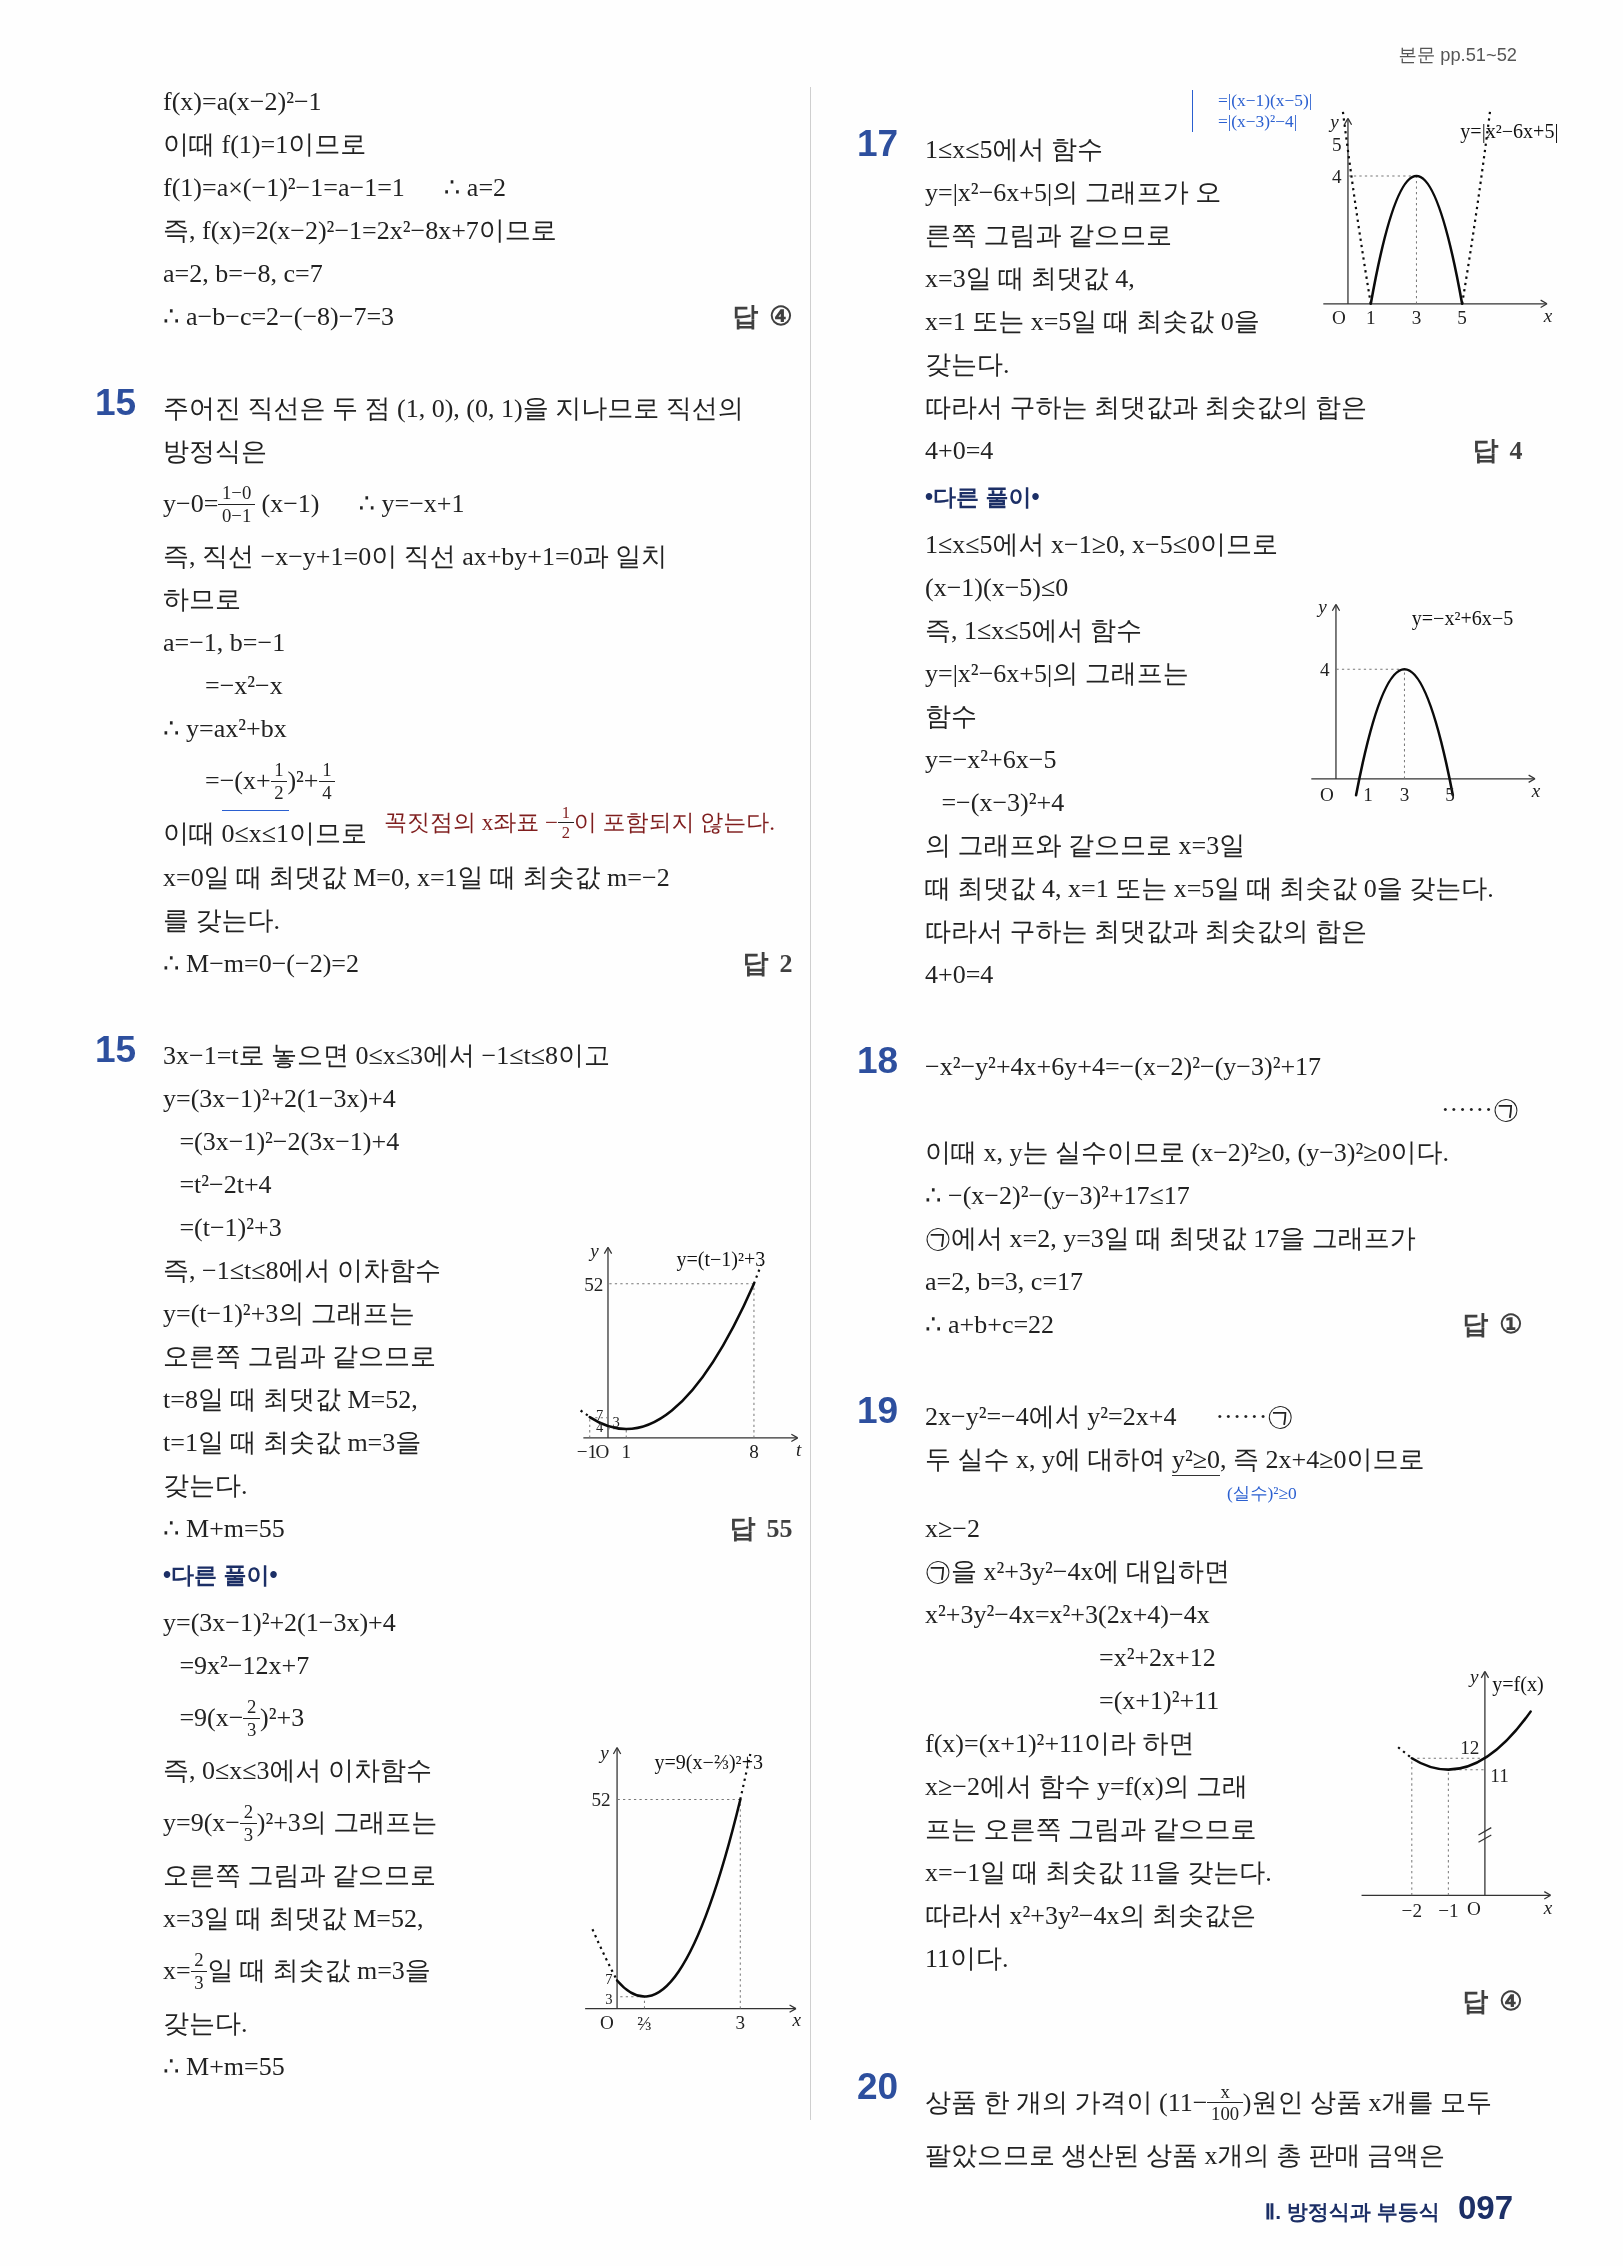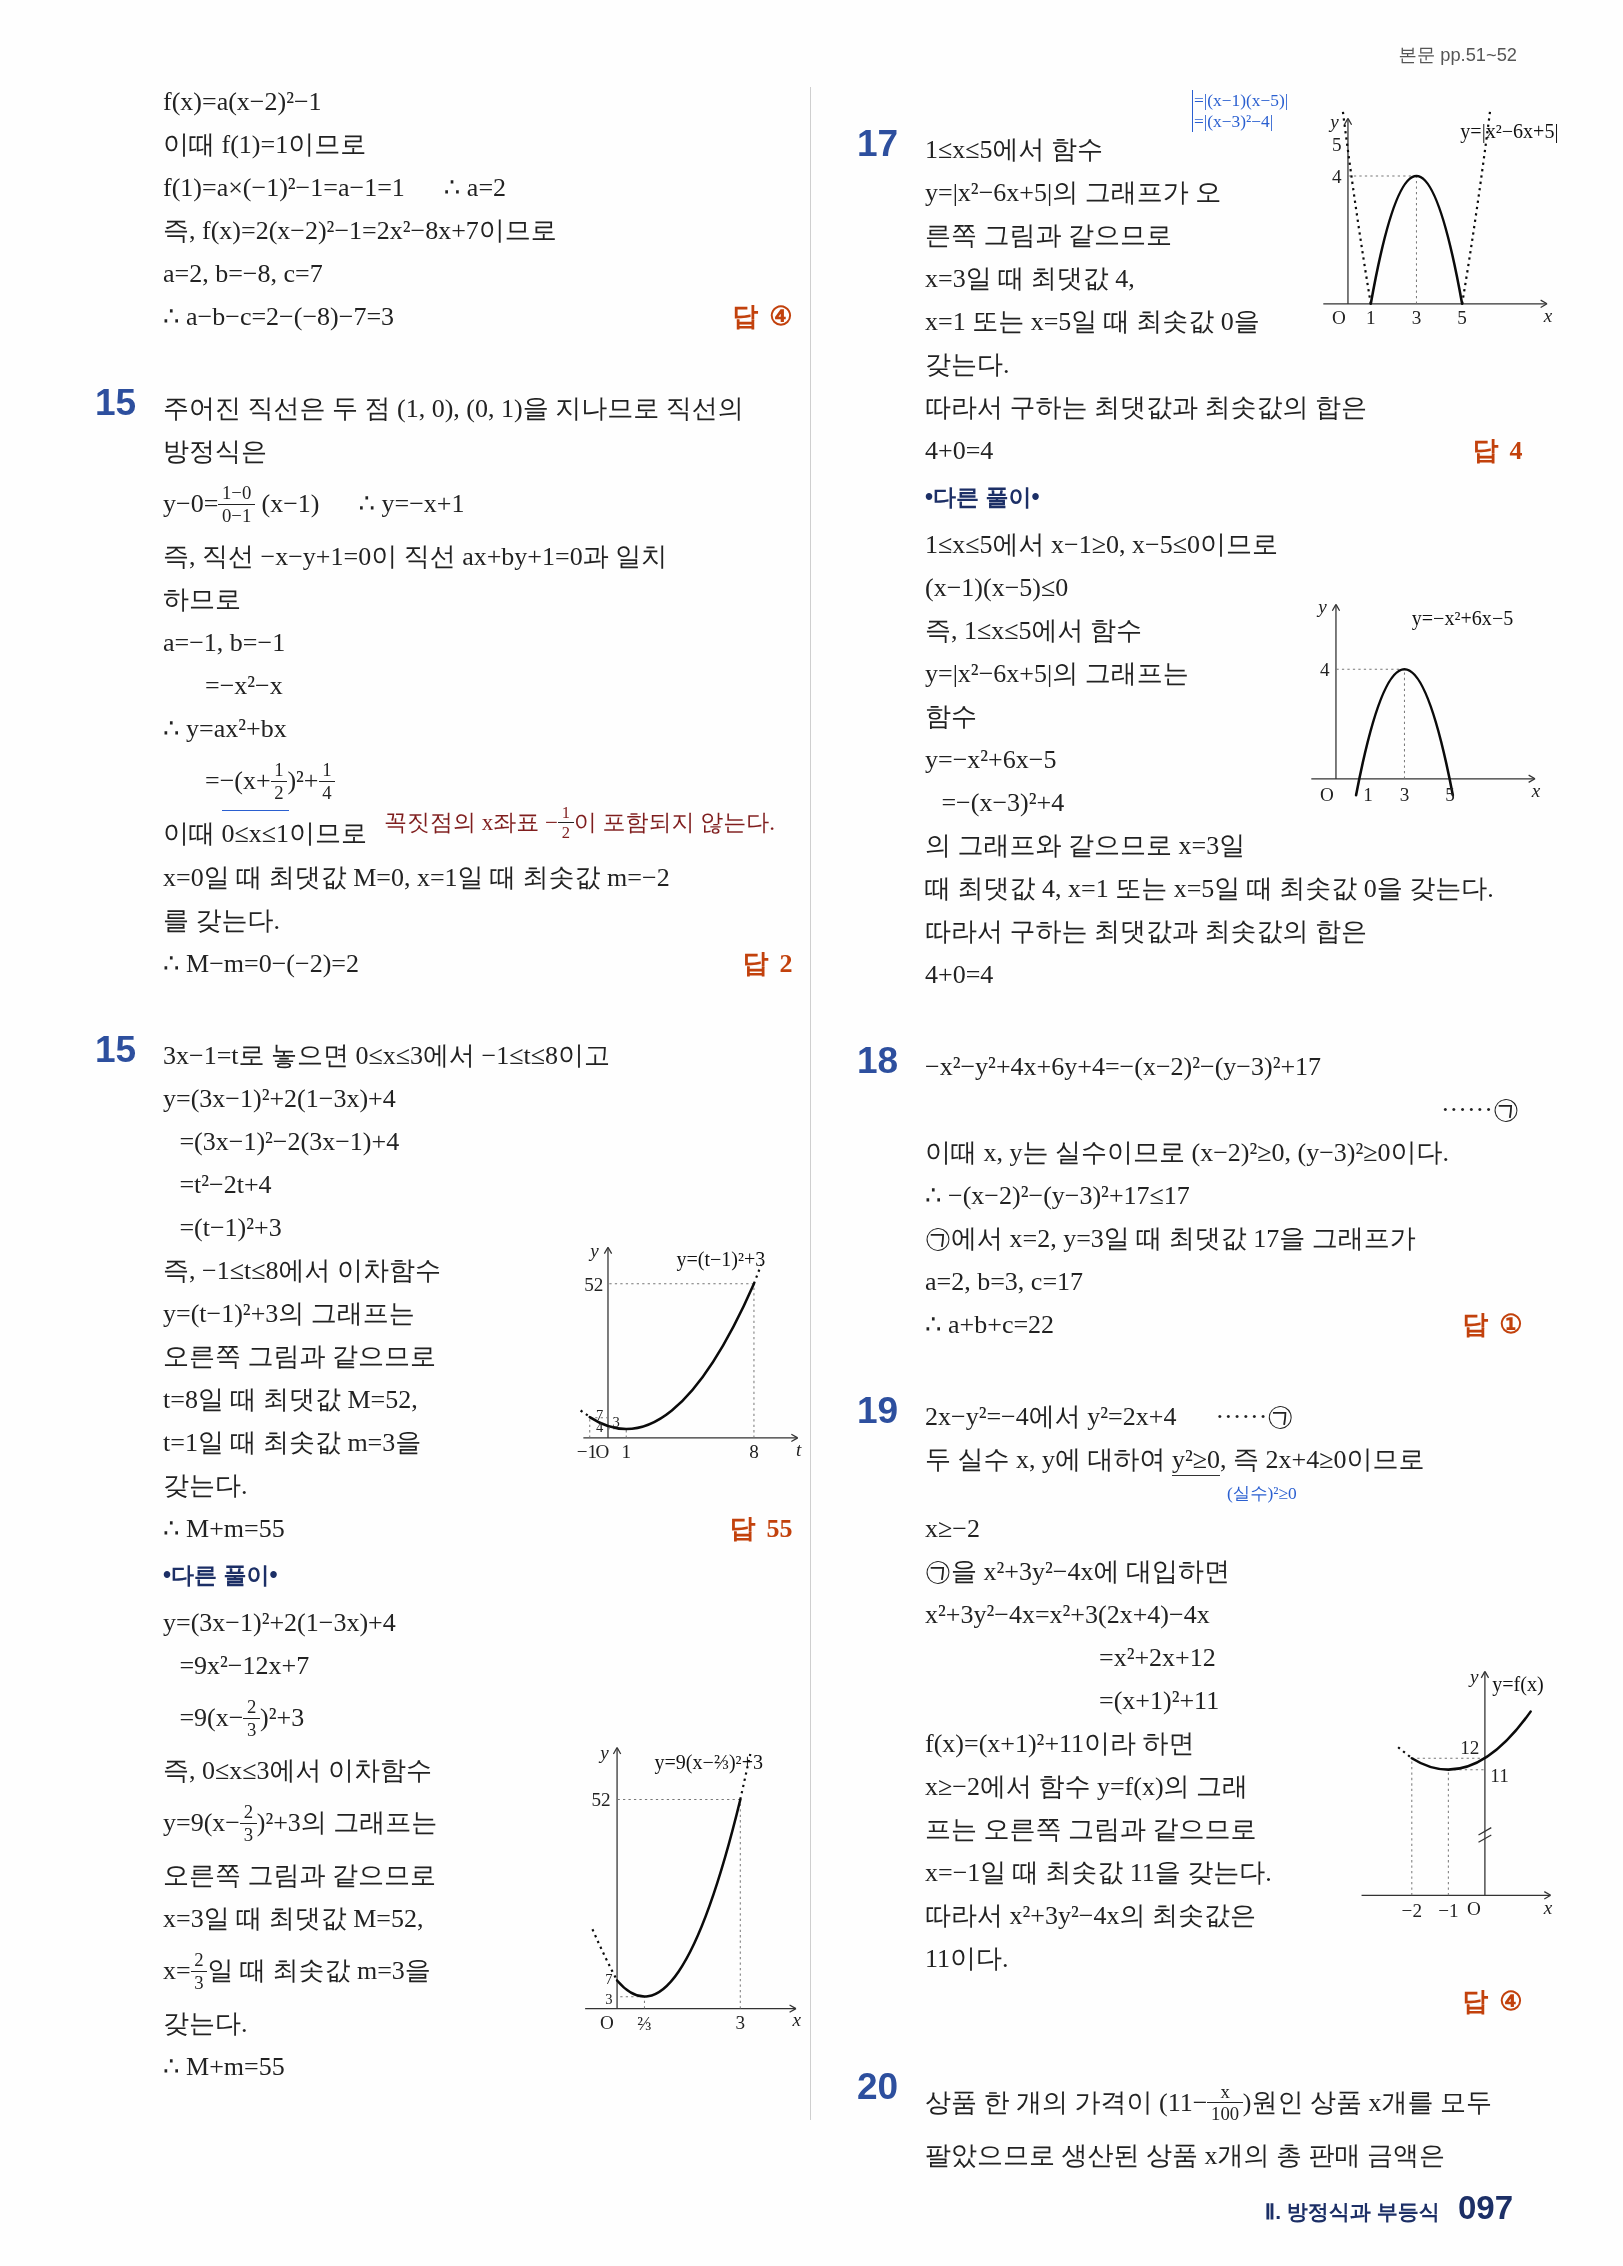--- a/index.html
+++ b/index.html
@@ -19,26 +19,26 @@
   .ind1{padding-left:16.4px;} .ind2{padding-left:42px;} .ind3{padding-left:174px;}
   .right{text-align:right;padding-right:9.1px;}
   .noteline{color:#2a5fd0;font-size:17.4px;line-height:25.6px;min-height:25.6px;padding-left:302px;}
   .frac{display:inline-block;vertical-align:middle;text-align:center;font-size:0.72em;
         line-height:1.15;position:relative;top:-1.8px;}
   .fnum{display:block;border-bottom:1.2px solid #222;padding:0 3.7px;}
   .fden{display:block;padding:0 3.7px;}
   .uline{border-bottom:1.8px solid #333;padding-bottom:0.9px;}
   .obrace{border-top:1.5px solid #2a5fd0;padding-top:8px;}
   .note{color:#7f1d1d;font-size:23px;margin-left:17px;position:relative;top:-12px;white-space:nowrap;}
-  .ans{float:right;font-weight:bold;color:#c2410c;padding-right:5.5px;}
+  .ans{float:right;font-weight:bold;color:#404040;padding-right:5.5px;}
   .ans-label{margin-right:11px;}
   .alt-divider{color:#1c2f66;font-weight:bold;font-size:23px;line-height:51px;min-height:51px;
                font-family:"Liberation Sans",sans-serif;}
   .bracket-note{position:absolute;top:-38px;left:267px;color:#2a5fd0;font-size:17.4px;line-height:21px;
-                border-left:1.4px solid #2a5fd0;padding-left:1px;white-space:nowrap;}
+                border-left:1.4px solid #2a5fd0;padding-left:25px;white-space:nowrap;}
   .footer{position:absolute;top:2189px;right:111px;text-align:right;color:#1c2f66;}
   .footer .sec{font-family:"Liberation Sans",sans-serif;font-size:21px;font-weight:bold;margin-right:18.3px;}
   .footer .pg{font-family:"Liberation Sans",sans-serif;font-size:33px;font-weight:bold;}
   .graph{position:absolute;}
   #g16a{top:205px;left:413px;}
   #g16b{top:705px;left:413px;}
   #g17a{top:-18.3px;left:391px;}
   #g17b{top:468px;left:379px;}
   #g19{top:270px;left:400px;}
   .ax{stroke:#333;stroke-width:1.4;fill:none;}

